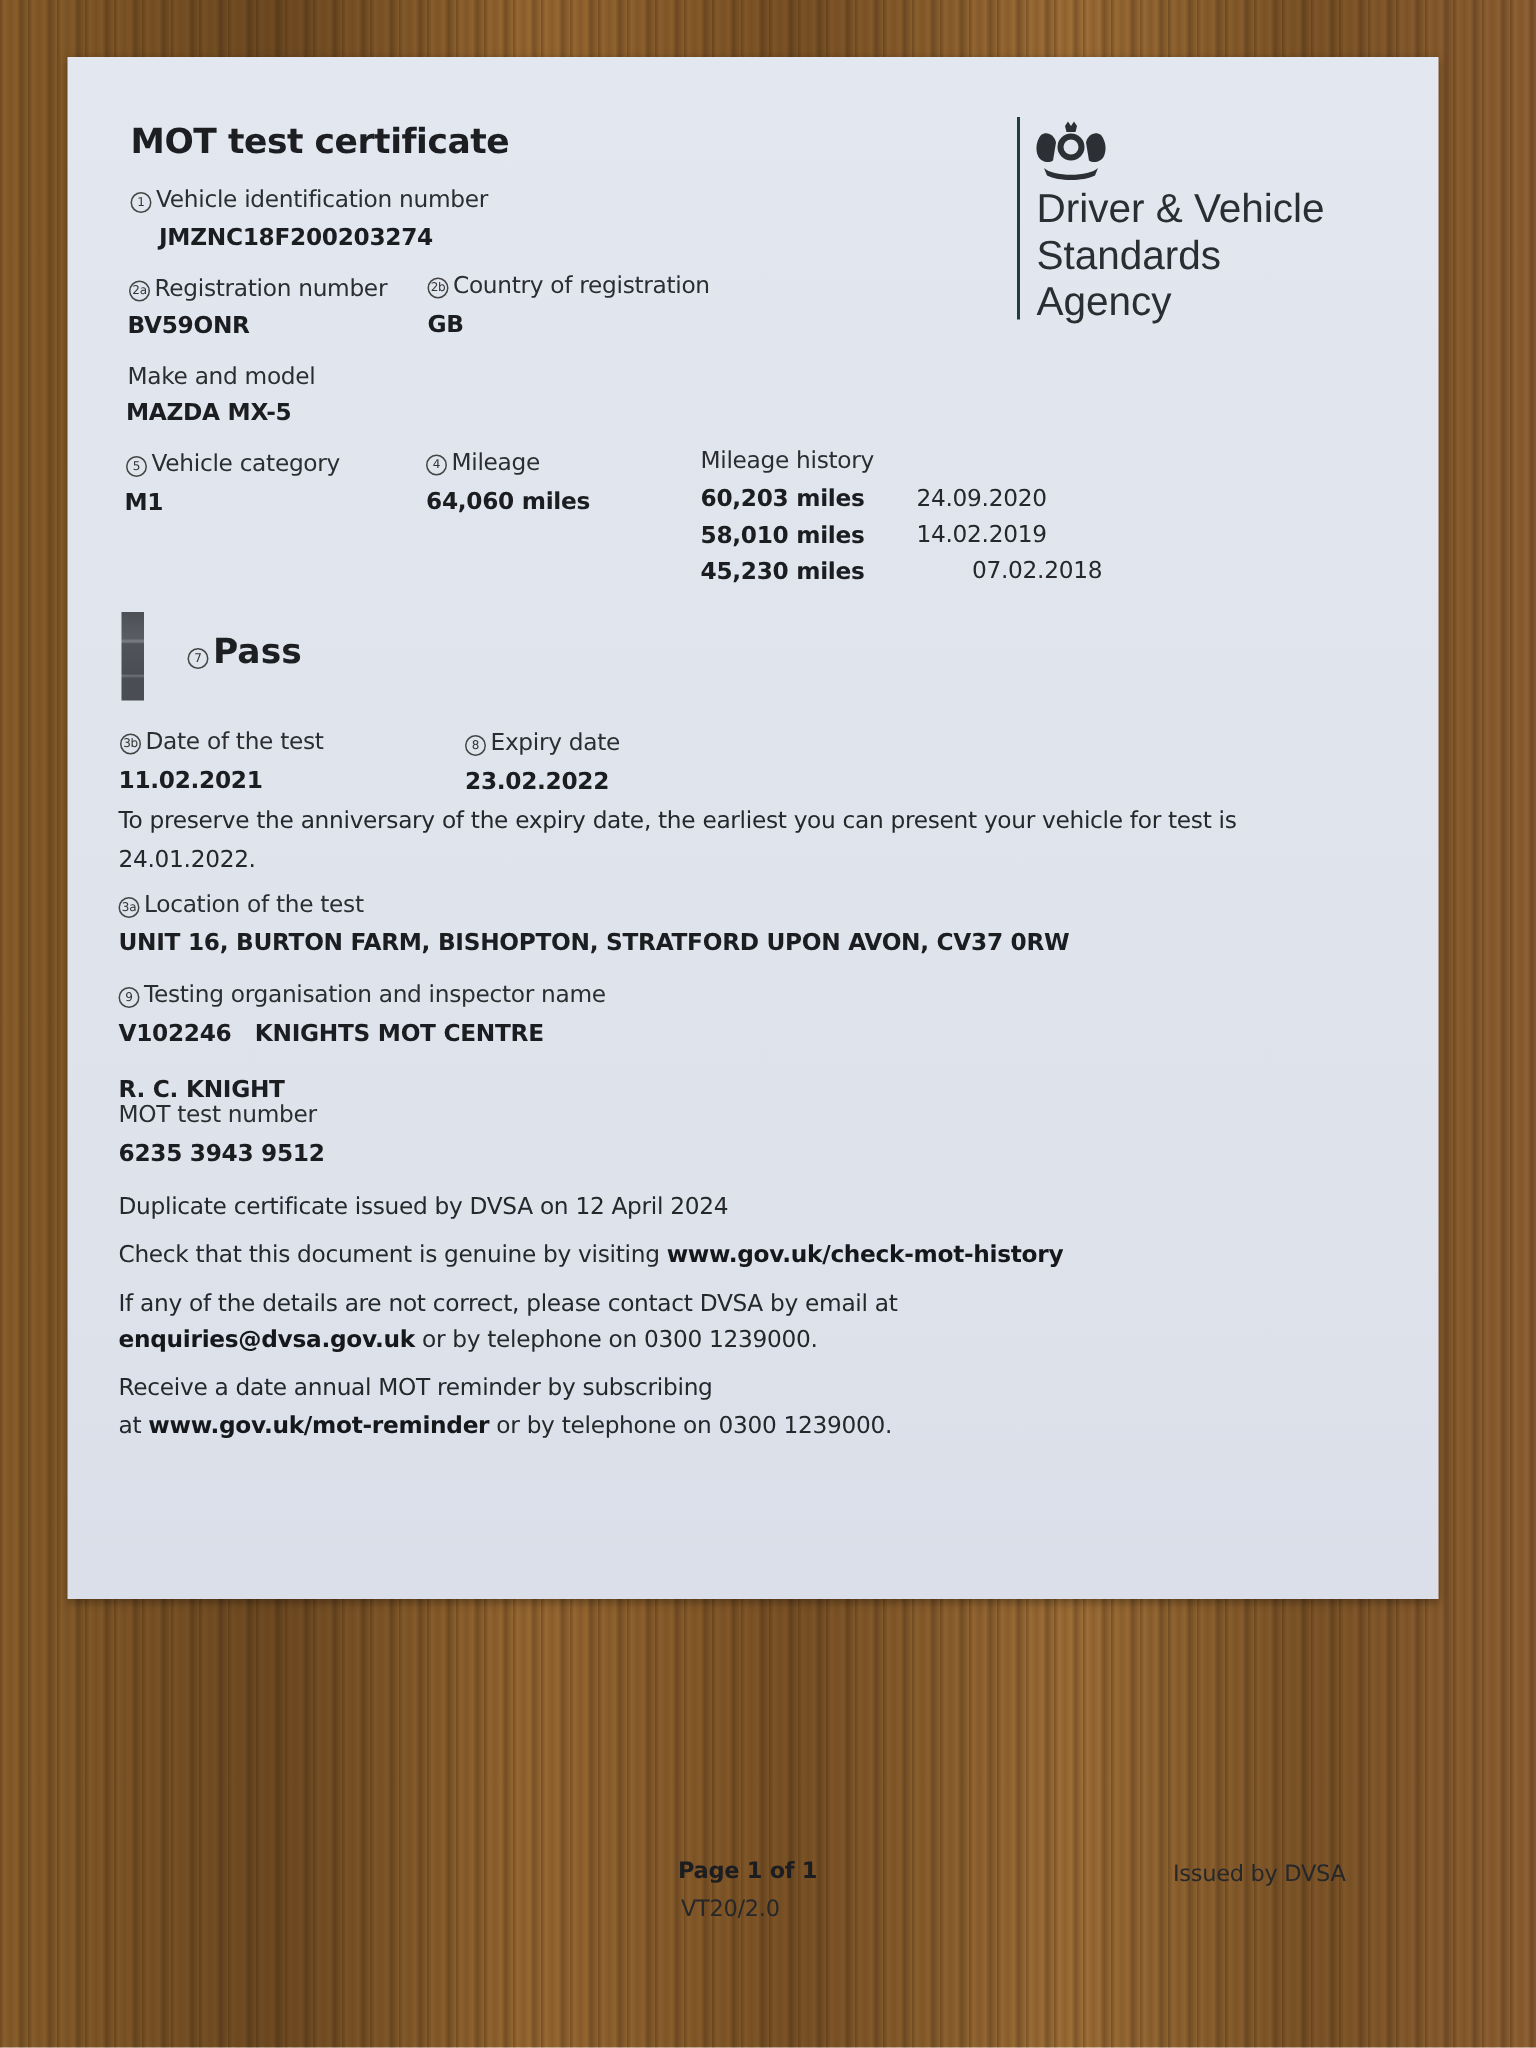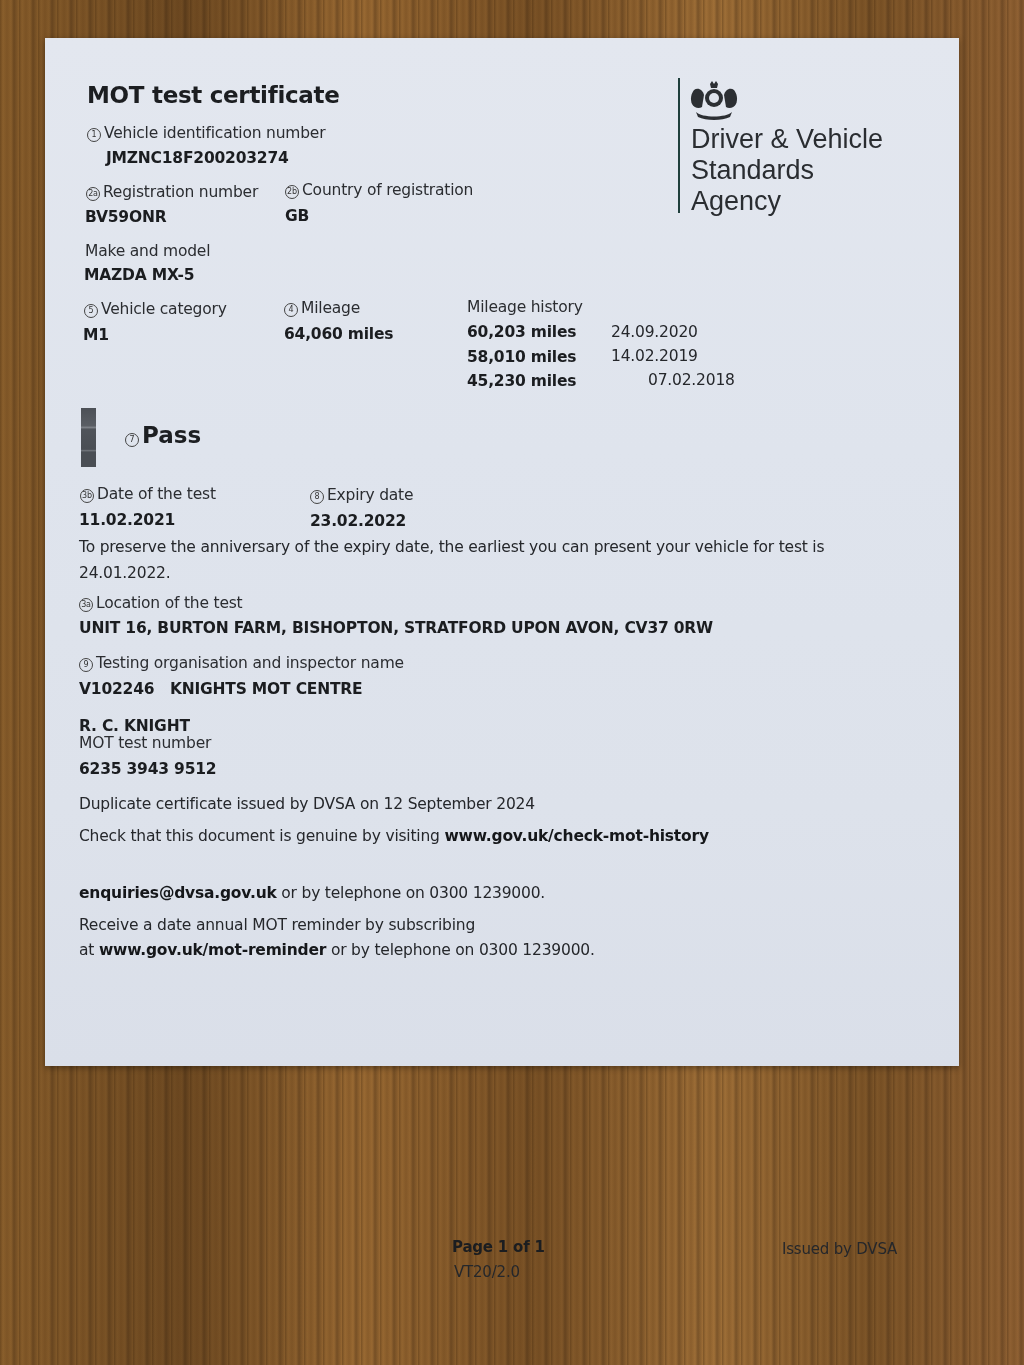--- a/index.html
+++ b/index.html
@@ -121,24 +121,25 @@
 
   <div class="abs label" style="left:34px;top:616px;">
     <span class="num">9</span><span>Testing organisation and inspector name</span>
   </div>
   <div class="abs value" style="left:34px;top:642px;white-space:pre;">V102246   KNIGHTS MOT CENTRE</div>
   <div class="abs value" style="left:34px;top:635px;margin-top:44px;">R. C. KNIGHT</div>
 
   <div class="abs label" style="left:34px;top:696px;">MOT test number</div>
   <div class="abs value" style="left:34px;top:722px;">6235 3943 9512</div>
 
-  <div class="abs body-text" style="left:34px;top:757px;">Duplicate certificate issued by DVSA on 12 September 2024</div>
+  <div class="abs body-text" style="left:34px;top:757px;">Duplicate certificate issued by DVSA on 12 April 2024</div>
   <div class="abs body-text" style="left:34px;top:789px;">
     <span>Check that this document is genuine by visiting </span><b>www.gov.uk/check-mot-history</b>
   </div>
+  <div class="abs body-text" style="left:34px;top:822px;">If any of the details are not correct, please contact DVSA by email at</div>
   <div class="abs body-text" style="left:34px;top:846px;">
     <b>enquiries@dvsa.gov.uk</b><span> or by telephone on 0300 1239000.</span>
   </div>
   <div class="abs body-text" style="left:34px;top:878px;">Receive a date annual MOT reminder by subscribing</div>
   <div class="abs body-text" style="left:34px;top:903px;">
     <span>at </span><b>www.gov.uk/mot-reminder</b><span> or by telephone on 0300 1239000.</span>
   </div>
 
   <div class="abs value" style="left:407px;top:1200px;font-size:15px;">Page 1 of 1</div>
   <div class="abs body-text" style="left:409px;top:1225px;font-size:15px;">VT20/2.0</div>

